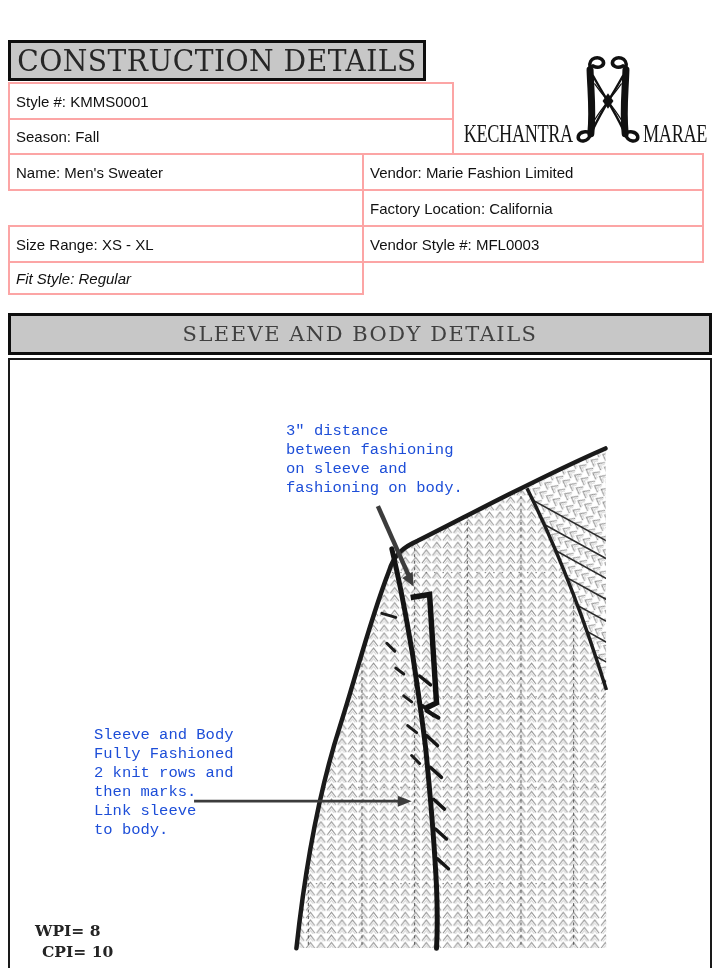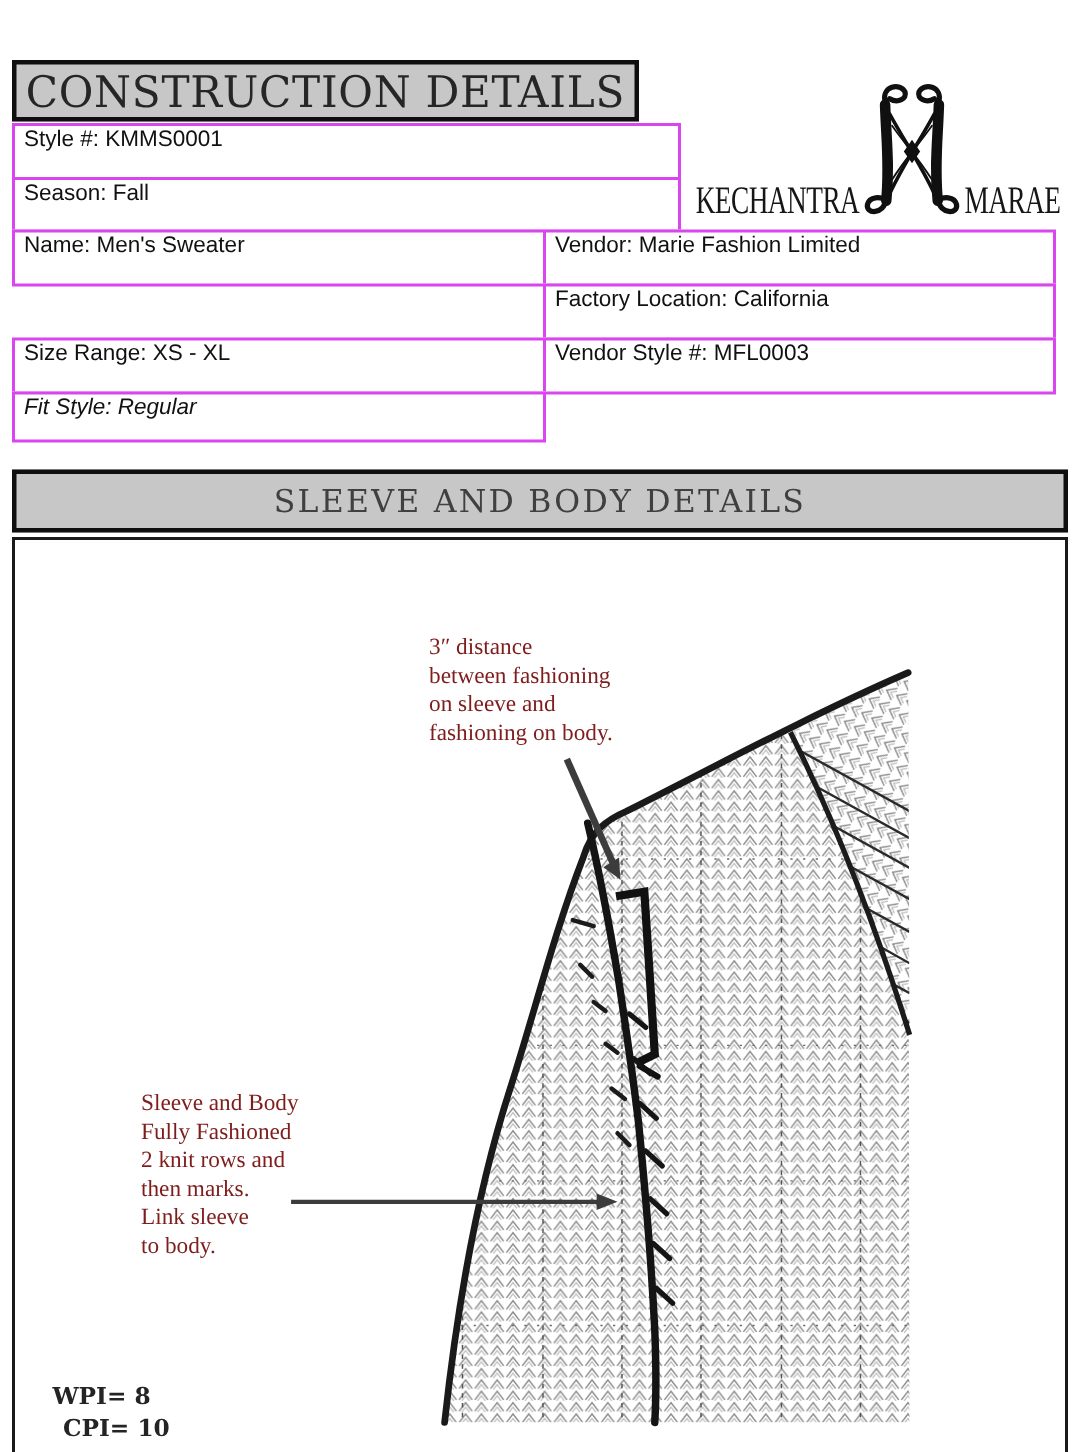--- a/index.html
+++ b/index.html
@@ -24,43 +24,43 @@
   }
   .brand .word{
     font-family:"Liberation Serif",serif;font-size:26px;color:#161616;
     letter-spacing:-.5px;transform:scaleX(.70);white-space:nowrap;
   }
   .brand .word.left{transform-origin:right center;}
   .brand .word.right{transform-origin:left center;}
   .monogram{width:78px;height:96px;flex:0 0 auto;margin:0 -4px;}
   
   .cell{
-    position:absolute;background:#fff;border:2px solid #d946ef;
-    display:flex;align-items:flex-start;box-sizing:border-box;
+    position:absolute;background:#fff;border:2px solid #fca5a5;
+    display:flex;align-items:center;box-sizing:border-box;
     font-size:15px;color:#111;padding-left:6px;white-space:nowrap;
   }
   
   .section-bar{
     position:absolute;left:8px;top:278px;width:698px;height:36px;
     background:#c7c7c7;border:3px solid #0e0e0e;
     display:flex;align-items:center;justify-content:center;
   }
   .section-bar span{
     font-family:"DejaVu Serif","Liberation Serif",serif;
     font-size:21px;letter-spacing:1.5px;color:#404040;white-space:nowrap;
   }
   
   .board{
     position:absolute;left:8px;top:323px;width:700px;height:632px;
     border:2px solid #1a1a1a;background:#fff;box-sizing:content-box;
   }
   .board svg{position:absolute;left:0;top:0;}
   .ann{
-    position:absolute;font-family:Liberation Serif, serif;
-    font-size:15.5px;line-height:19px;color:#7f1d1d;white-space:pre-line;
+    position:absolute;font-family:Liberation Mono, monospace;
+    font-size:15.5px;line-height:19px;color:#1d4ed8;white-space:pre-line;
   }
   .gauge{
     position:absolute;font-family:"DejaVu Serif","Liberation Serif",serif;
     font-size:15.5px;line-height:21px;color:#242424;white-space:nowrap;font-weight:bold;
   }
 </style>
 </head>
 <body>
 
 <div id="page">

